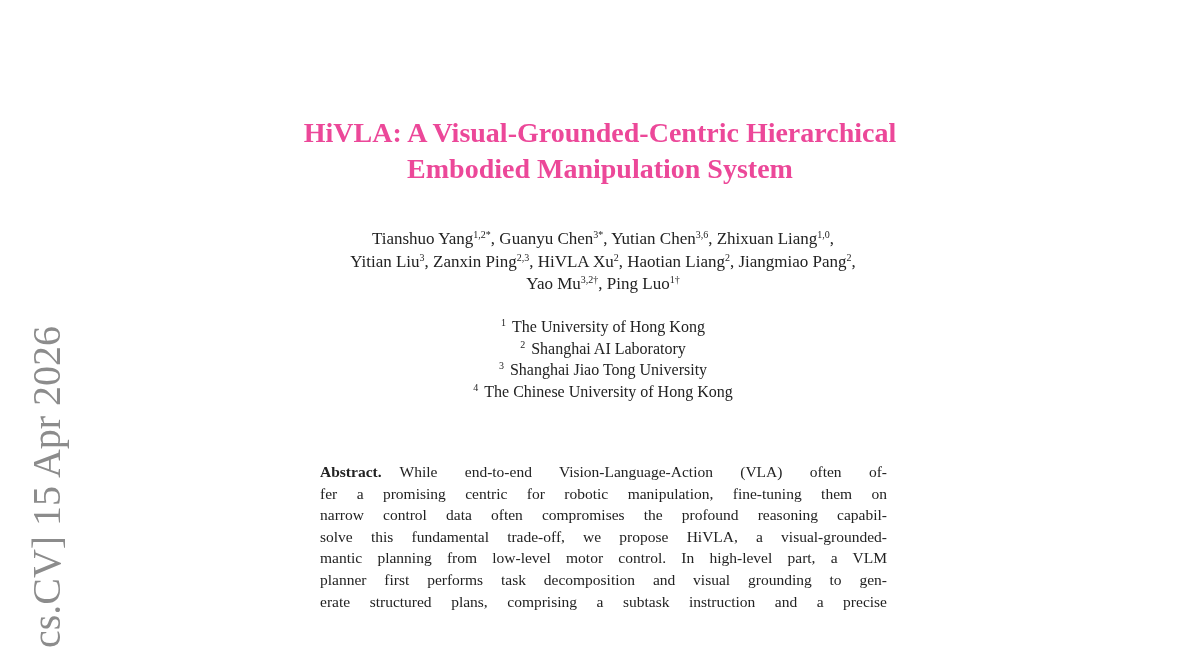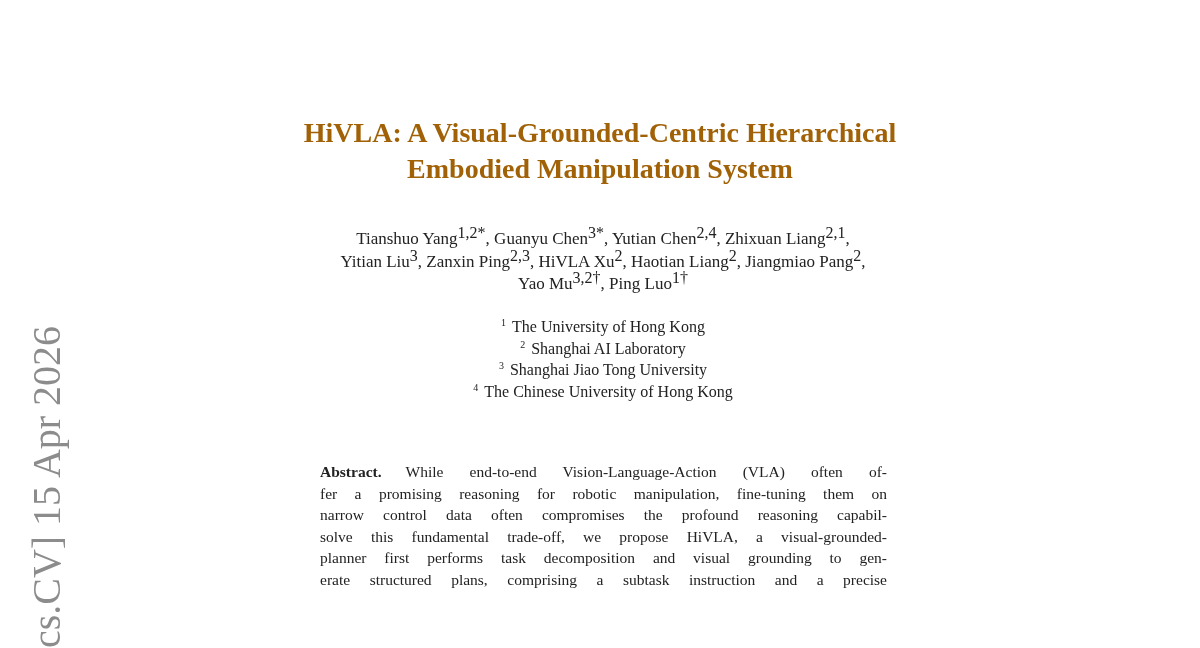--- a/index.html
+++ b/index.html
@@ -35,36 +35,36 @@
   }
   .title {
     position: absolute;
     left: 0; width: 1200px;
     top: 115px;
     text-align: center;
     font-family: "Liberation Serif", serif;
     font-weight: bold;
     font-size: 28px;
     line-height: 36px;
-    color: #a16207;
+    color: #ec4899;
   }
   .title div { white-space: nowrap; }
   .authors {
     position: absolute;
     left: 0; width: 1206px;
     top: 228px;
     text-align: center;
     font-family: "Liberation Serif", serif;
     font-size: 17px;
     line-height: 22.5px;
     color: #222;
   }
   .authors .line { white-space: nowrap; }
   .authors sup {
-    font-size: 16px;
+    font-size: 10px;
     vertical-align: 6px;
     line-height: 0;
   }
   .affils {
     position: absolute;
     left: 0; width: 1206px;
     top: 316px;
     text-align: center;
     font-family: "Liberation Serif", serif;
     font-size: 16px;
@@ -93,56 +93,57 @@
     white-space: nowrap;
     text-align: justify;
     text-align-last: justify;
     height: 21.6px;
   }
   .abstract .aline.first {
     text-align-last: justify;
   }
   .abstract .label {
     font-weight: bold;
-    margin-right: 24px;
+    margin-right: 18px;
   }
 </style>
 </head>
 <body>
 
 <div class="page">
 
   <div class="arxiv-stamp">cs.CV]  15 Apr 2026</div>
 
   <div class="title">
     <div>HiVLA: A Visual-Grounded-Centric Hierarchical</div>
     <div>Embodied Manipulation System</div>
   </div>
 
   <div class="authors">
     <div class="line">
-      <span>Tianshuo Yang</span><sup>1,2*</sup><span>, </span><span>Guanyu Chen</span><sup>3*</sup><span>, </span><span>Yutian Chen</span><sup>2,4</sup><span>, </span><span>Zhixuan Liang</span><sup>2,1</sup><span>,</span>
+      <span>Tianshuo Yang</span><sup>1,2*</sup><span>, </span><span>Guanyu Chen</span><sup>3*</sup><span>, </span><span>Yutian Chen</span><sup>3,6</sup><span>, </span><span>Zhixuan Liang</span><sup>1,0</sup><span>,</span>
     </div>
     <div class="line">
       <span>Yitian Liu</span><sup>3</sup><span>, </span><span>Zanxin Ping</span><sup>2,3</sup><span>, </span><span>HiVLA Xu</span><sup>2</sup><span>, </span><span>Haotian Liang</span><sup>2</sup><span>, </span><span>Jiangmiao Pang</span><sup>2</sup><span>,</span>
     </div>
     <div class="line">
       <span>Yao Mu</span><sup>3,2†</sup><span>, </span><span>Ping Luo</span><sup>1†</sup>
     </div>
   </div>
 
   <div class="affils">
     <div class="line"><sup>1</sup><span>The University of Hong Kong</span></div>
     <div class="line"><sup>2</sup><span>Shanghai AI Laboratory</span></div>
     <div class="line"><sup>3</sup><span>Shanghai Jiao Tong University</span></div>
     <div class="line"><sup>4</sup><span>The Chinese University of Hong Kong</span></div>
   </div>
 
   <div class="abstract">
     <span class="aline first"><span class="label">Abstract.</span><span>While end-to-end Vision-Language-Action (VLA) often of-</span></span>
-    <span class="aline">fer a promising reasoning for robotic manipulation, fine-tuning them on</span>
+    <span class="aline">fer a promising centric for robotic manipulation, fine-tuning them on</span>
     <span class="aline">narrow control data often compromises the profound reasoning capabil-</span>
     <span class="aline">solve this fundamental trade-off, we propose HiVLA, a visual-grounded-</span>
+    <span class="aline">mantic planning from low-level motor control. In high-level part, a VLM</span>
     <span class="aline">planner first performs task decomposition and visual grounding to gen-</span>
     <span class="aline">erate structured plans, comprising a subtask instruction and a precise</span>
   </div>
 
 </div>
 
 </body></html>

